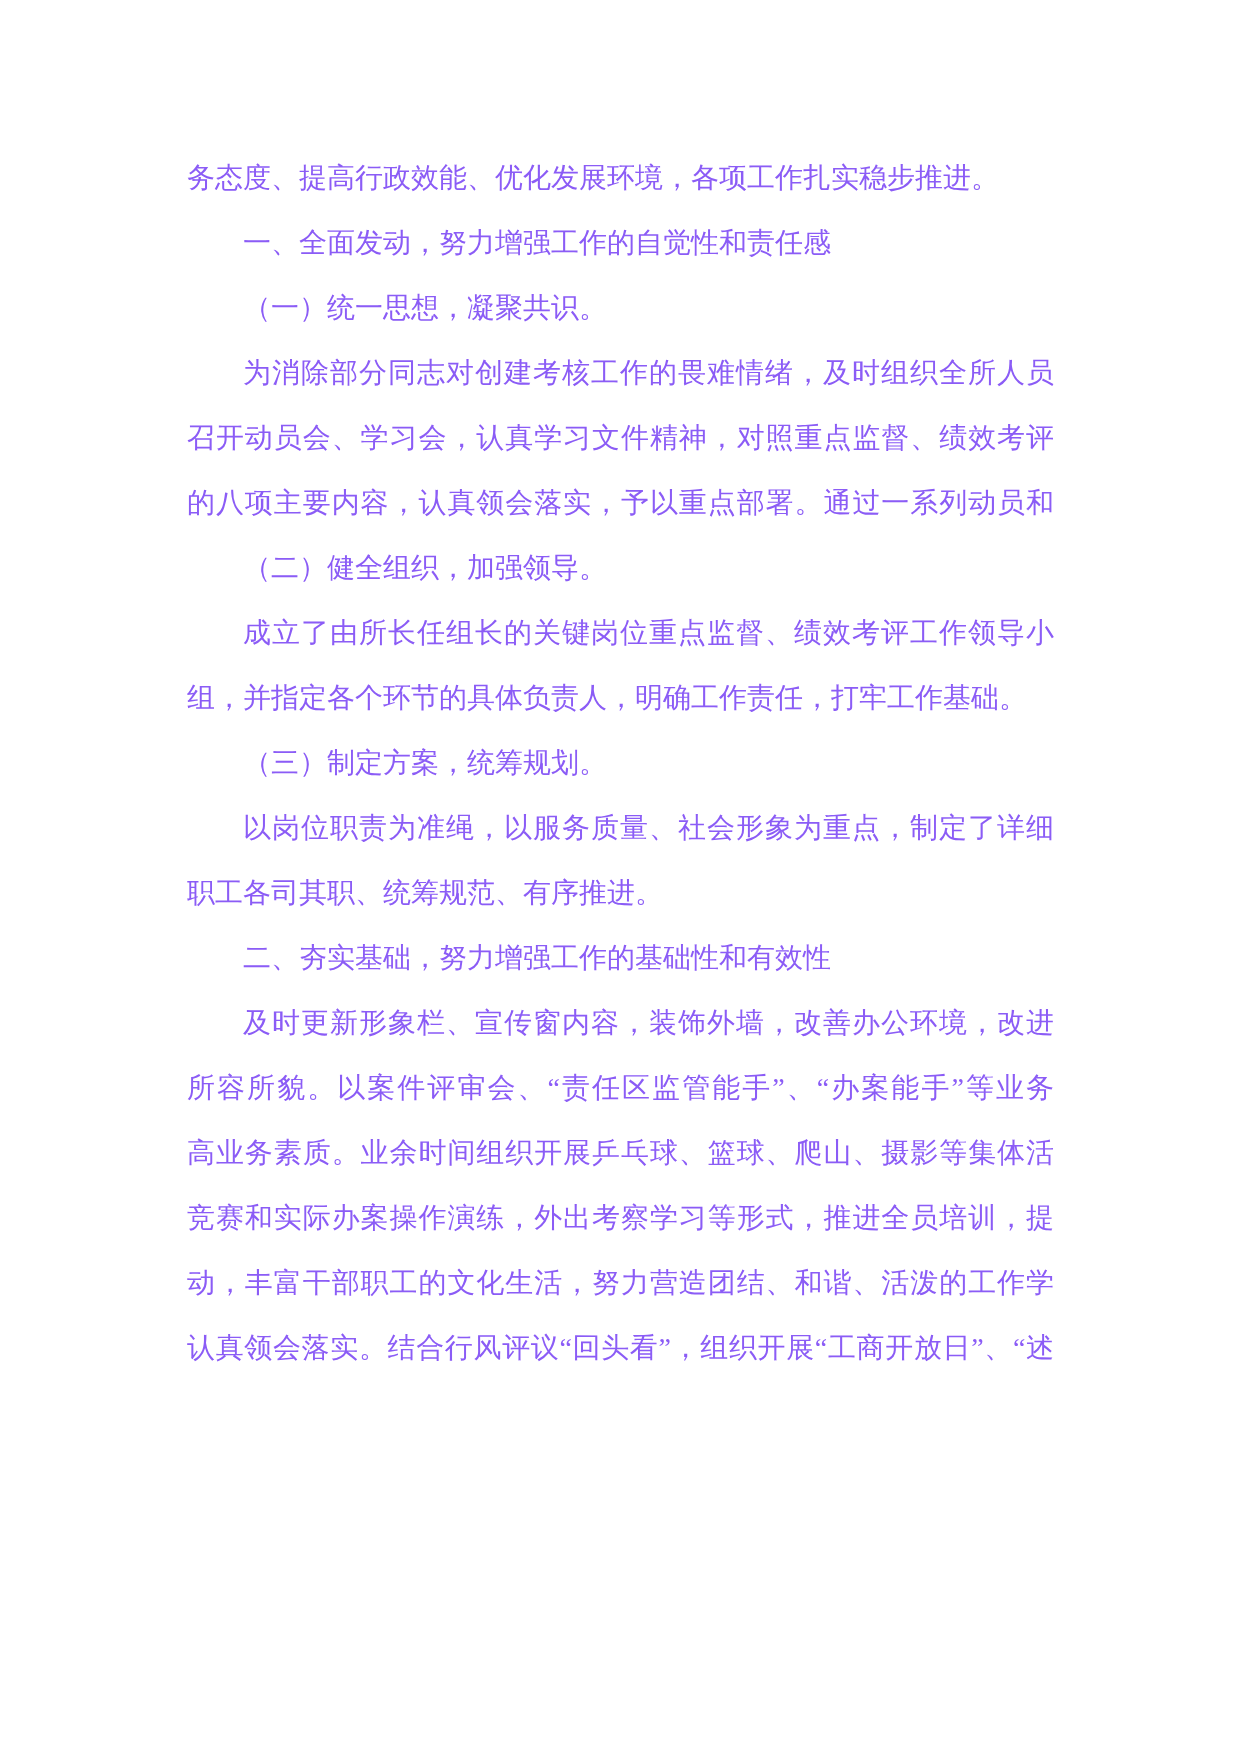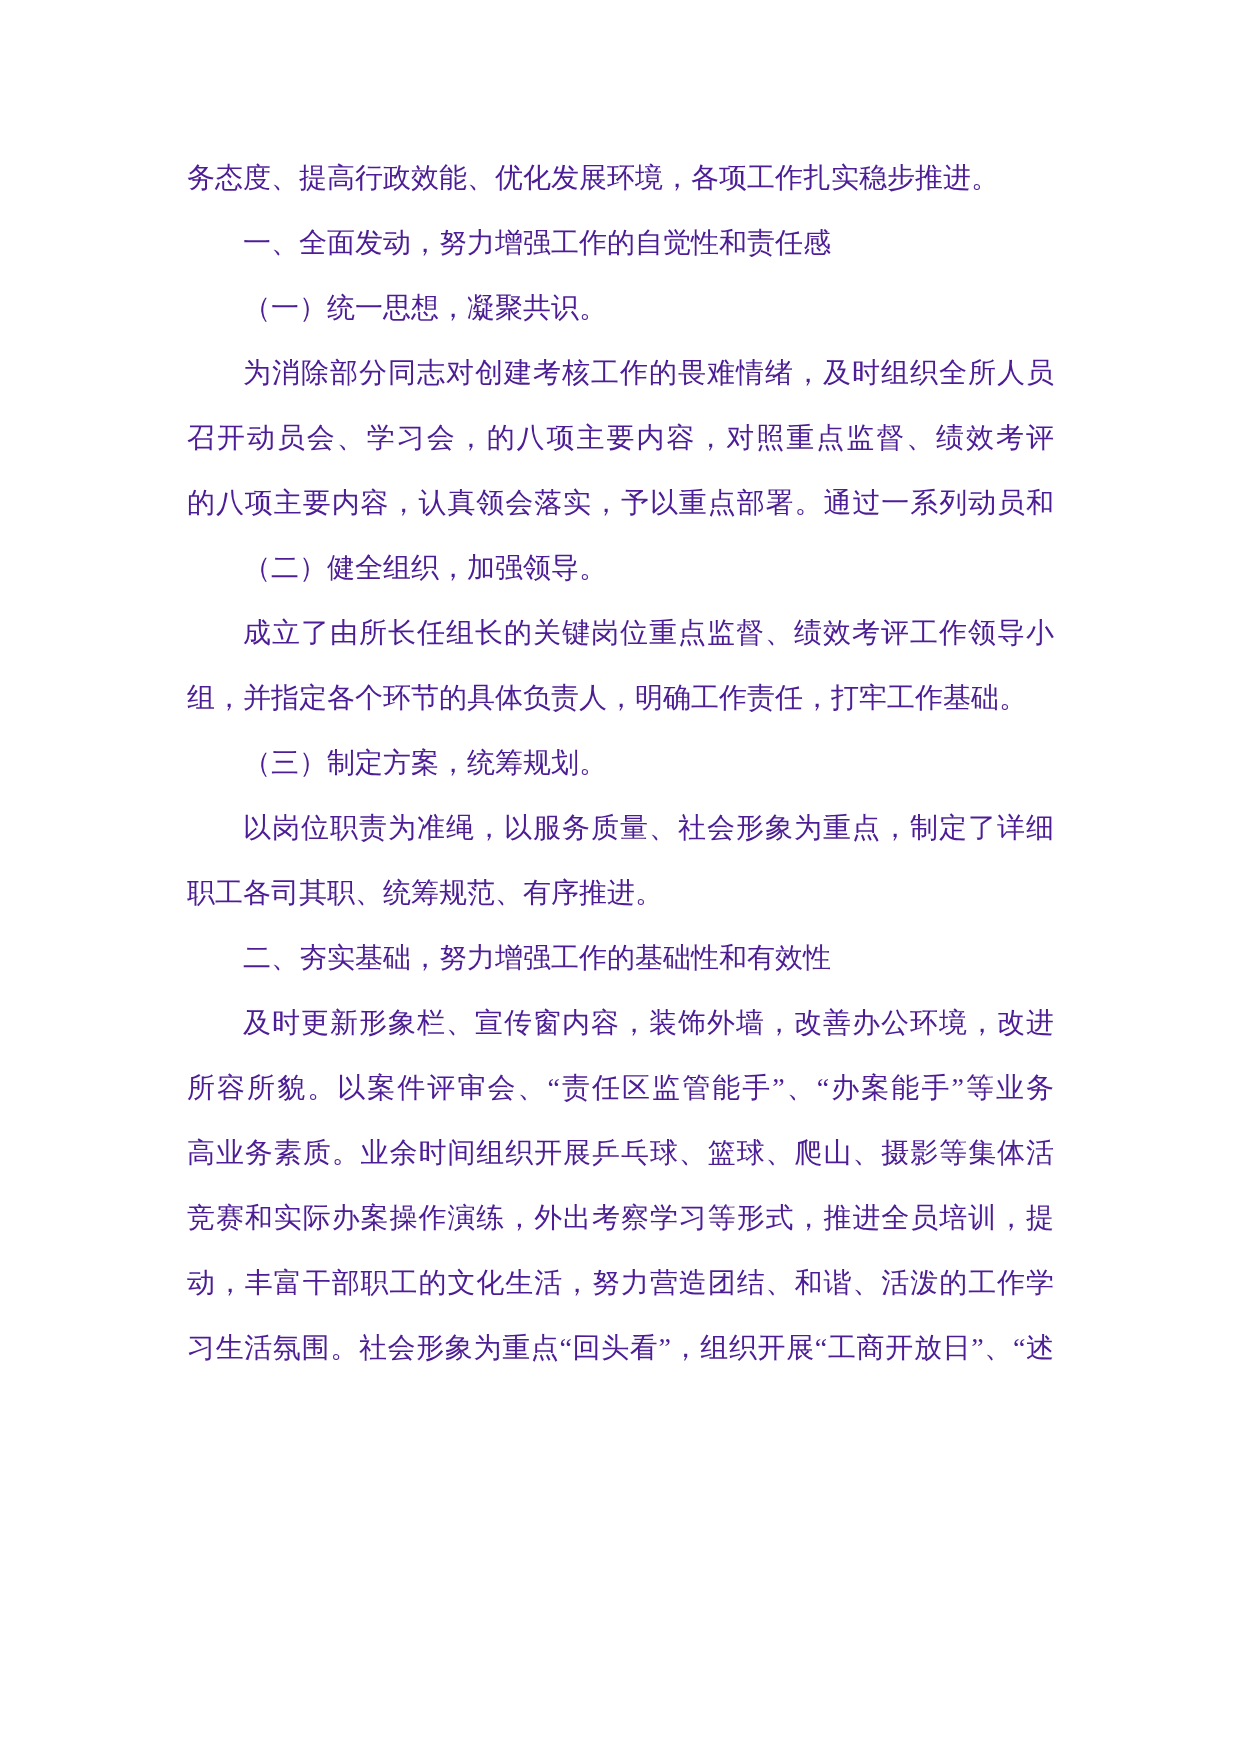--- a/index.html
+++ b/index.html
@@ -19,21 +19,21 @@
     position: absolute;
     left: 187px;
     top: 145px;
     width: 867px;
     color: #000000;
   }
   .line {
     height: 65px;
     line-height: 65px;
     font-size: 28px;
-    color: #4c1d95;
+    color: #8b5cf6;
     white-space: normal;
     overflow: visible;
   }
   .line.indent {
     text-indent: 56px;
   }
   .line.justify {
     text-align: justify;
     text-align-last: justify;
     text-justify: inter-character;
@@ -41,29 +41,29 @@
 </style>
 </head>
 <body>
 
 <div class="page">
   <div class="text-block">
       <div class="line">务态度、提高行政效能、优化发展环境，各项工作扎实稳步推进。</div>
       <div class="line indent">一、全面发动，努力增强工作的自觉性和责任感</div>
       <div class="line indent">（一）统一思想，凝聚共识。</div>
       <div class="line indent justify">为消除部分同志对创建考核工作的畏难情绪，及时组织全所人员</div>
-      <div class="line justify">召开动员会、学习会，的八项主要内容，对照重点监督、绩效考评</div>
+      <div class="line justify">召开动员会、学习会，认真学习文件精神，对照重点监督、绩效考评</div>
       <div class="line justify">的八项主要内容，认真领会落实，予以重点部署。通过一系列动员和</div>
       <div class="line indent">（二）健全组织，加强领导。</div>
       <div class="line indent justify">成立了由所长任组长的关键岗位重点监督、绩效考评工作领导小</div>
       <div class="line">组，并指定各个环节的具体负责人，明确工作责任，打牢工作基础。</div>
       <div class="line indent">（三）制定方案，统筹规划。</div>
       <div class="line indent justify">以岗位职责为准绳，以服务质量、社会形象为重点，制定了详细</div>
       <div class="line">职工各司其职、统筹规范、有序推进。</div>
       <div class="line indent">二、夯实基础，努力增强工作的基础性和有效性</div>
       <div class="line indent justify">及时更新形象栏、宣传窗内容，装饰外墙，改善办公环境，改进</div>
       <div class="line justify">所容所貌。以案件评审会、“责任区监管能手”、“办案能手”等业务</div>
       <div class="line justify">高业务素质。业余时间组织开展乒乓球、篮球、爬山、摄影等集体活</div>
       <div class="line justify">竞赛和实际办案操作演练，外出考察学习等形式，推进全员培训，提</div>
       <div class="line justify">动，丰富干部职工的文化生活，努力营造团结、和谐、活泼的工作学</div>
-      <div class="line justify">习生活氛围。社会形象为重点“回头看”，组织开展“工商开放日”、“述</div>
+      <div class="line justify">认真领会落实。结合行风评议“回头看”，组织开展“工商开放日”、“述</div>
     </div>
 </div>
 
 </body></html>

